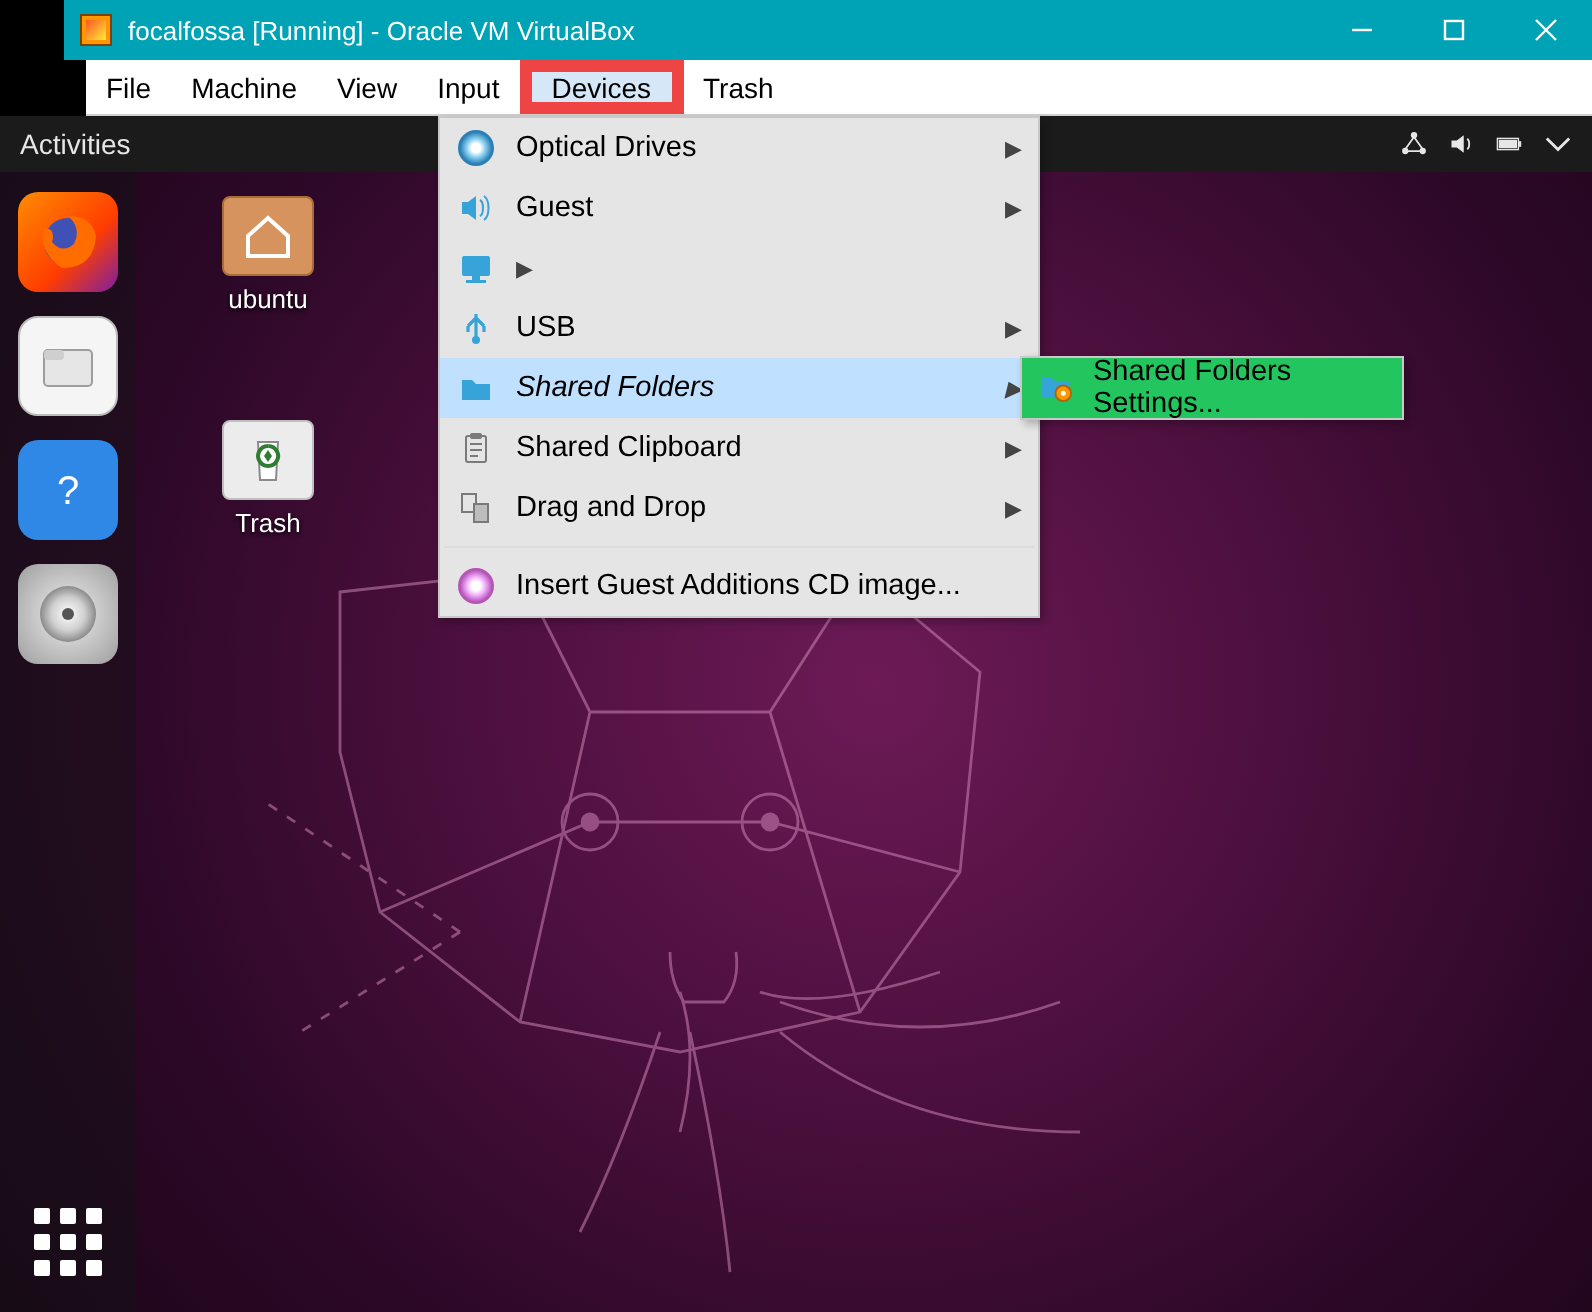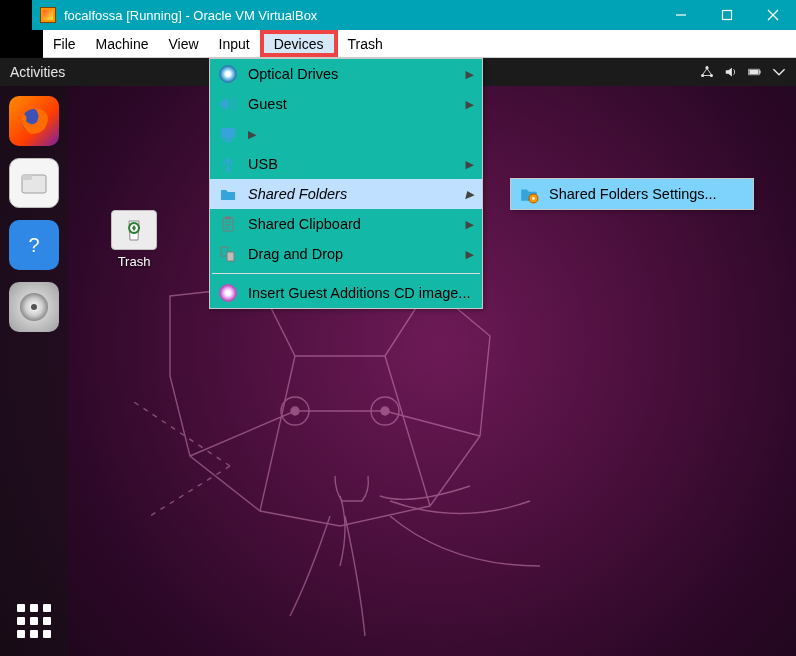--- a/index.html
+++ b/index.html
@@ -9,21 +9,21 @@
   .titlebar { height: 30px; background: #00a2b5; display: flex; align-items: center; color: #fff; font-size: 13px; margin-left: 32px; }
   .titlebar .icon { width: 16px; height: 16px; margin: 0 8px; background: #ff9800; border: 1px solid #804000; position: relative; }
   .titlebar .icon::after { content: ""; position: absolute; inset: 2px; background: linear-gradient(135deg,#ff5722,#ffeb3b); }
   .titlebar .title { flex: 1; }
   .winbtn { width: 46px; height: 30px; display: flex; align-items: center; justify-content: center; color: #fff; }
   .winbtn svg { width: 12px; height: 12px; stroke: #fff; stroke-width: 1.2; fill: none; }
 
   
   .vb-menubar { height: 28px; background: #fff; display: flex; align-items: stretch; font-size: 14px; color: #000; border-bottom: 1px solid #d0d0d0; margin-left: 43px; }
   .vb-menubar .item { padding: 4px 10px; display: flex; align-items: center; }
-  .vb-menubar .item.active { background: #d6e8f7; border: 4px solid #ef4444; text-align: center; }
+  .vb-menubar .item.active { background: #d6e8f7; border: 6px solid #ef4444; text-align: center; }
 
   
   .gnome-topbar { height: 28px; background: #1b1b1b; color: #e6e6e6; display: flex; align-items: center; font-size: 14px; padding: 0 10px; justify-content: space-between; }
   .gnome-topbar .right { display: flex; gap: 10px; align-items: center; }
   .gnome-topbar svg { width: 14px; height: 14px; fill: #e6e6e6; }
 
   
   .desktop { position: absolute; top: 86px; left: 0; right: 0; bottom: 0;
     background: radial-gradient(circle at 55% 45%, #6d1a56 0%, #4a0f3c 40%, #2d0828 70%, #1a0518 100%);
     overflow: hidden; }
@@ -43,30 +43,30 @@
 
   
   .deskicon { position: absolute; width: 72px; text-align: center; color: #fff; font-size: 13px; text-shadow: 0 1px 2px #000; }
   .deskicon .img { width: 46px; height: 40px; margin: 0 auto 4px; border-radius: 4px; display: flex; align-items: center; justify-content: center; }
   .deskicon.home { left: 98px; top: 12px; }
   .deskicon.home .img { background: #d6935e; border: 1px solid #a86b3a; }
   .deskicon.trash { left: 98px; top: 124px; }
   .deskicon.trash .img { background: #ececec; border: 1px solid #bfbfbf; }
 
   
-  .dropdown { position: absolute; left: 209px; top: 58px; width: 274px; background: #14b8a6; border: 1px solid #c8c8c8; box-shadow: 2px 2px 4px rgba(0,0,0,0.25); font-size: 14.5px; color: #000; z-index: 20; }
+  .dropdown { position: absolute; left: 219px; top: 58px; width: 301px; background: #e5e5e5; border: 1px solid #c8c8c8; box-shadow: 2px 2px 4px rgba(0,0,0,0.25); font-size: 14.5px; color: #000; z-index: 20; }
   .dropdown .mi { display: flex; align-items: center; height: 30px; padding: 0 8px; position: relative; }
   .dropdown .mi .ico { width: 20px; height: 20px; margin-right: 10px; display: flex; align-items: center; justify-content: center; }
   .dropdown .mi .lbl { flex: 1; }
   .dropdown .mi .arrow { font-size: 11px; color: #444; }
   .dropdown .mi.hl { background: #bfe0ff; font-style: italic; }
   .dropdown .sep { height: 1px; background: #dcdcdc; margin: 4px 2px; }
 
   
-  .submenu { position: absolute; left: 510px; top: 178px; width: 244px; background: #7dd3fc; border: 1px solid #c8c8c8; box-shadow: 2px 2px 4px rgba(0,0,0,0.25); font-size: 14.5px; z-index: 21; }
+  .submenu { position: absolute; left: 510px; top: 178px; width: 192px; background: #22c55e; border: 1px solid #c8c8c8; box-shadow: 2px 2px 4px rgba(0,0,0,0.25); font-size: 14.5px; z-index: 21; }
   .submenu .mi { display: flex; align-items: center; height: 30px; padding: 0 8px; }
   .submenu .mi .ico { width: 20px; height: 20px; margin-right: 10px; }
 
   
   .ic-cd { width:18px;height:18px;border-radius:50%;background:radial-gradient(circle,#fff 20%,#8fd3f4 40%,#2b7fb5 70%);border:1px solid #2b7fb5; }
   .ic-audio svg, .ic-net svg, .ic-usb svg, .ic-folder svg, .ic-clip svg, .ic-drag svg { width:18px; height:18px; }
 </style>
 </head>
 <body>
 
@@ -180,20 +180,28 @@
         <span></span>
         <span></span>
         <span></span>
         <span></span>
         <span></span>
         <span></span>
         <span></span>
     </div>
   </div>
 
+  <div class="deskicon home">
+    <div class="img">
+      <svg width="26" height="22" viewBox="0 0 26 22">
+          <path d="M3 11 L13 2 L23 11 V21 H3 Z" fill="none" stroke="#fff" stroke-width="2"></path>
+        </svg>
+    </div>
+    <div>ubuntu</div>
+  </div>
   <div class="deskicon trash">
     <div class="img">
       <svg width="26" height="26" viewBox="0 0 26 26">
           <path d="M8 4h10l-1 19H9z" fill="#fff" stroke="#8a8a8a"></path>
           <path d="M13 6a5 5 0 1 0 .1 0" fill="none" stroke="#2e7d32" stroke-width="2"></path>
           <path d="M13 8l2 3-2 3-2-3z" fill="#2e7d32"></path>
         </svg>
     </div>
     <div>Trash</div>
   </div>

